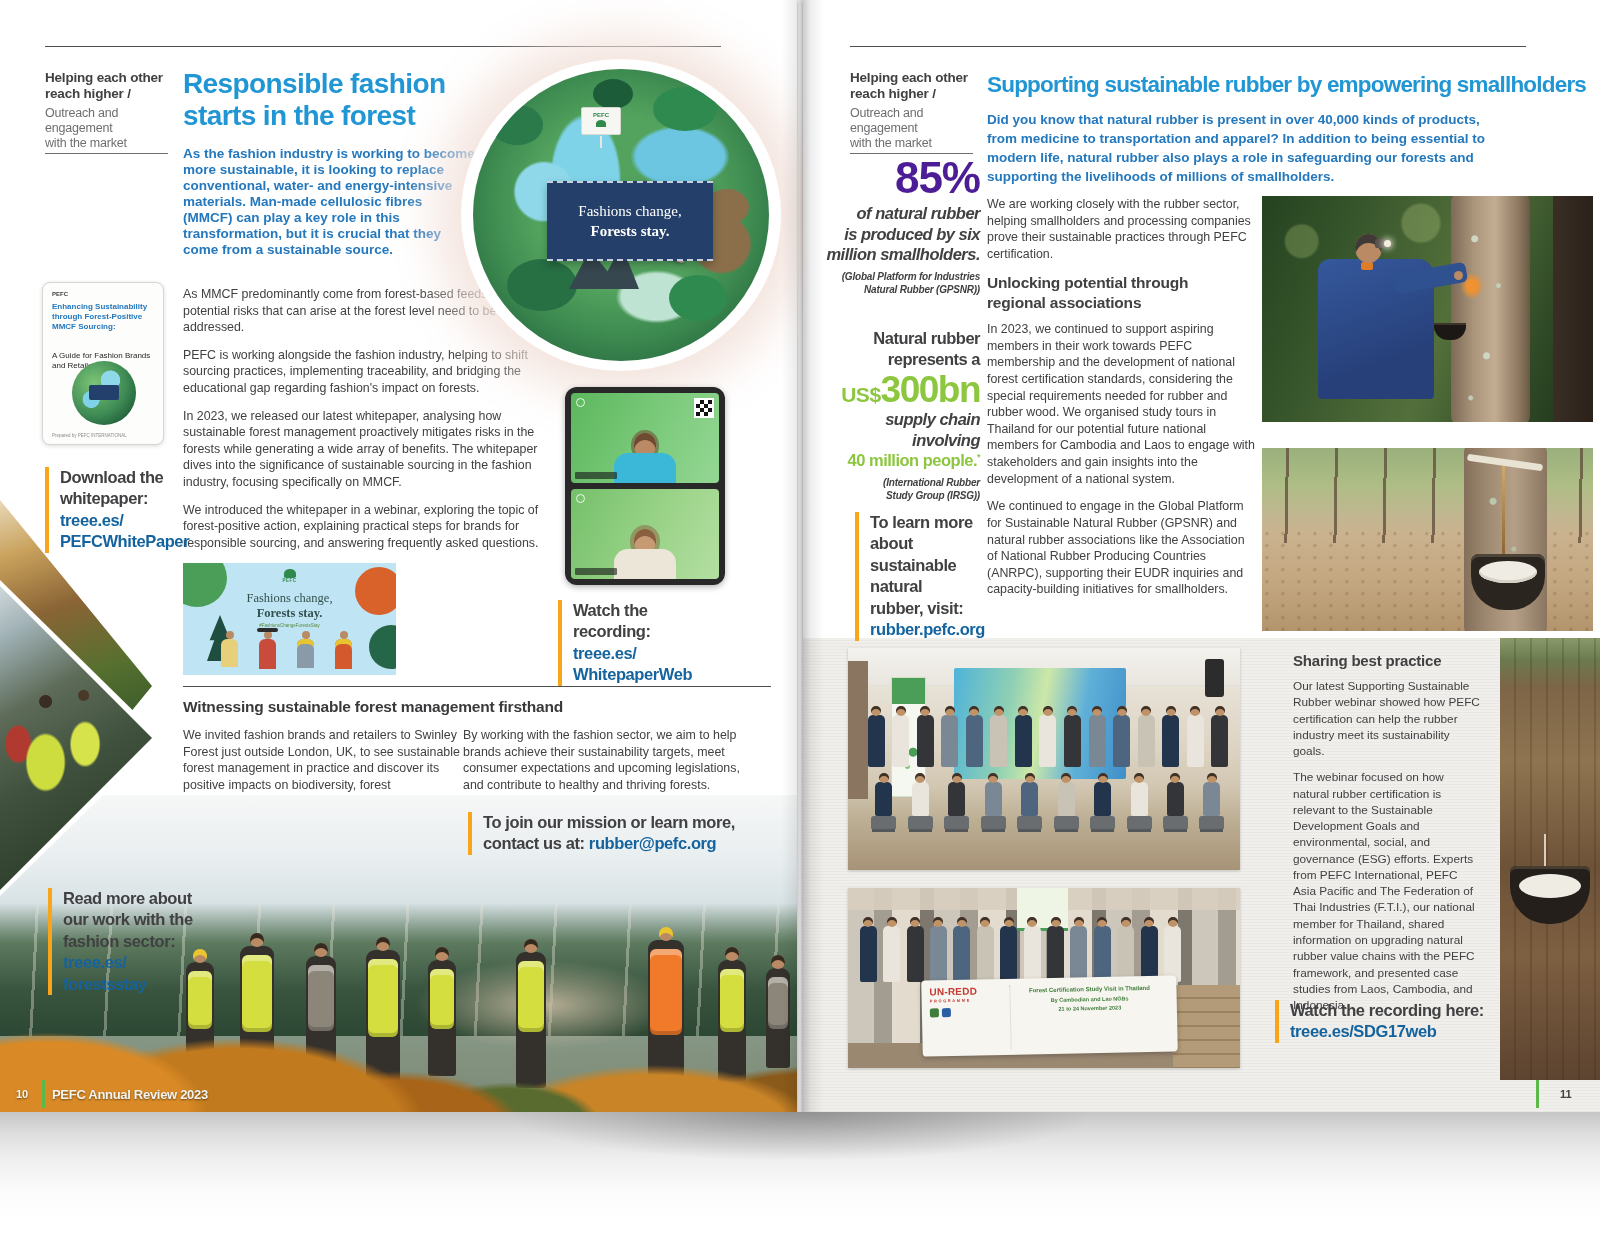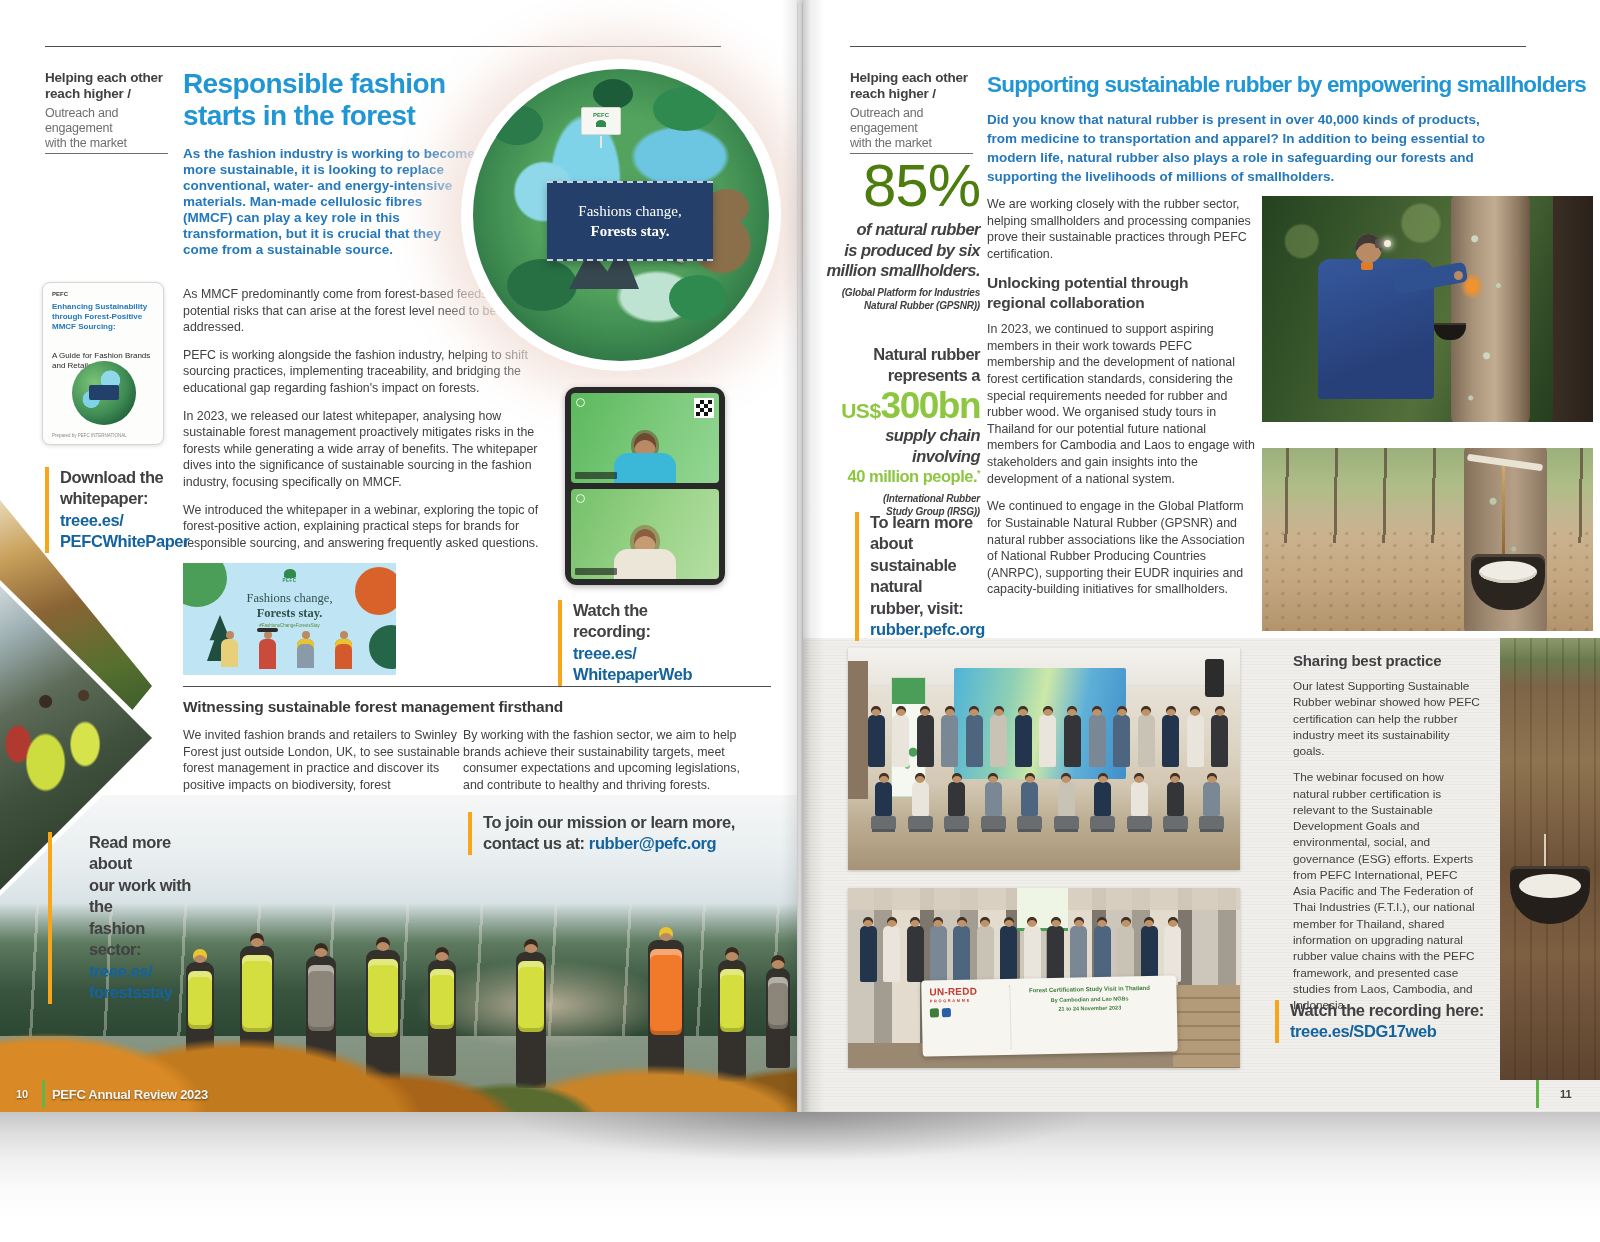--- a/index.html
+++ b/index.html
@@ -19,21 +19,21 @@
   .intro { position:absolute; font-size:13.5px; font-weight:700; color:#2478bd; line-height:1.18; }
   .body-p { font-size:12.4px; line-height:1.34; color:#414042; margin-bottom:11px; }
   .subhead { font-size:15.5px; font-weight:700; color:#414042; line-height:1.25; letter-spacing:-0.2px; }
   .cta { position:absolute; display:flex; }
   .cta .bar { width:4px; background:#f9a51a; flex:none; margin-right:11px; }
   .cta-label { font-size:16.5px; font-weight:600; color:#414042; letter-spacing:-0.4px; line-height:1.3; }
   .cta-link { font-size:16.5px; font-weight:700; color:#14639e; letter-spacing:-0.4px; line-height:1.3; text-decoration:none; display:inline-block; }
 
   
   .stats { position:absolute; left:17px; top:156px; width:160px; text-align:right; }
-  .stat-num { font-size:60px; font-weight:400; color:#4d7c0f; letter-spacing:-1px; line-height:1; }
+  .stat-num { font-size:44px; font-weight:700; color:#4c1d95; letter-spacing:-1px; line-height:1; }
   .stat-txt { font-size:16.5px; font-weight:600; color:#414042; line-height:1.25; letter-spacing:-0.5px; margin-top:3px;font-style:italic; }
   .stat-src { font-size:10px; font-style:italic; font-weight:600; color:#414042; line-height:1.3; letter-spacing:-0.2px; margin-top:5px; }
   .stat-lead { font-size:16.5px; font-weight:600; color:#414042; line-height:1.25; letter-spacing:-0.5px; margin-top:32px; }
   .money { margin-top:2px; line-height:1; }
   .money .cur { font-size:21px; font-weight:700; color:#8dc63f; letter-spacing:-0.5px; }
   .money .val { font-size:37px; font-weight:700; color:#8dc63f; letter-spacing:-1.5px; }
   .stat-high { font-size:16.5px; font-weight:700; color:#8dc63f; letter-spacing:-0.5px; line-height:1.25; }
   .stat-high sup { font-size:9px; }
 
   
@@ -411,21 +411,21 @@
     </div>
 
     <div class="cta" style="left:468px; top:812px; width:300px; z-index:6;">
       <div class="bar"></div>
       <div class="cta-label">
         <span>To join our mission or learn more,</span><br>
         <span>contact us at: </span><a class="cta-link" href="#" style="display:inline;">rubber@pefc.org</a>
       </div>
     </div>
 
-    <div class="cta" style="left:48px; top:832px; width:150px; z-index:6;gap:26px;">
+    <div class="cta" style="left:48px; top:888px; width:150px; z-index:6;">
       <div class="bar"></div>
       <div>
         <div class="cta-label pre">Read more about
 our work with the
 fashion sector:</div>
         <a class="cta-link pre" href="#">treee.es/
 forestsstay</a>
       </div>
     </div>
 
@@ -492,21 +492,21 @@
         <div class="cta-label pre">To learn more about
 sustainable natural
 rubber, visit:</div>
         <a class="cta-link" href="#">rubber.pefc.org</a>
       </div>
     </div>
 
     <div style="position:absolute; left:184px; top:196px; width:270px;">
       <p class="body-p">We are working closely with the rubber sector, helping smallholders and processing companies prove their sustainable practices through PEFC certification.</p>
       <h3 class="subhead pre" style="margin-bottom:9px;">Unlocking potential through
-regional collaboration</h3>
+regional associations</h3>
       <p class="body-p">In 2023, we continued to support aspiring members in their work towards PEFC membership and the development of national forest certification standards, considering the special requirements needed for rubber and rubber wood. We organised study tours in Thailand for our potential future national members for Cambodia and Laos to engage with stakeholders and gain insights into the development of a national system.</p>
       <p class="body-p">We continued to engage in the Global Platform for Sustainable Natural Rubber (GPSNR) and natural rubber associations like the Association of National Rubber Producing Countries (ANRPC), supporting their EUDR inquiries and capacity-building initiatives for smallholders.</p>
     </div>
 
     <div class="photo ph-tapper">
       <div class="tp-trunk"></div>
       <div class="tp-trunk2"></div>
       <div class="tp-glow"></div>
       <div class="tp-bowl"></div>
       <div class="tp-body"></div>

